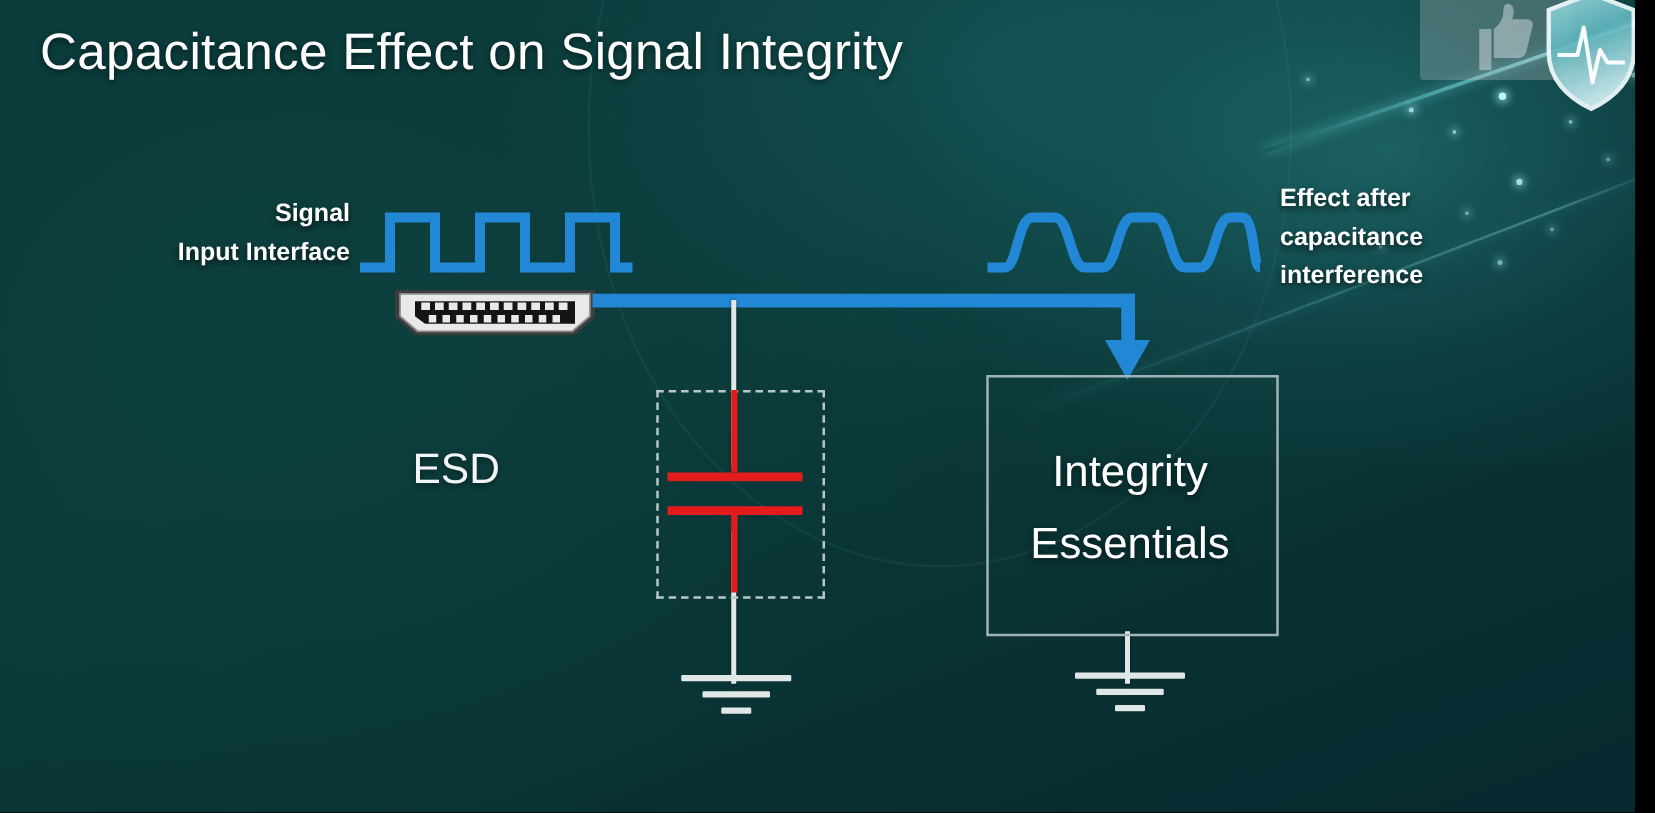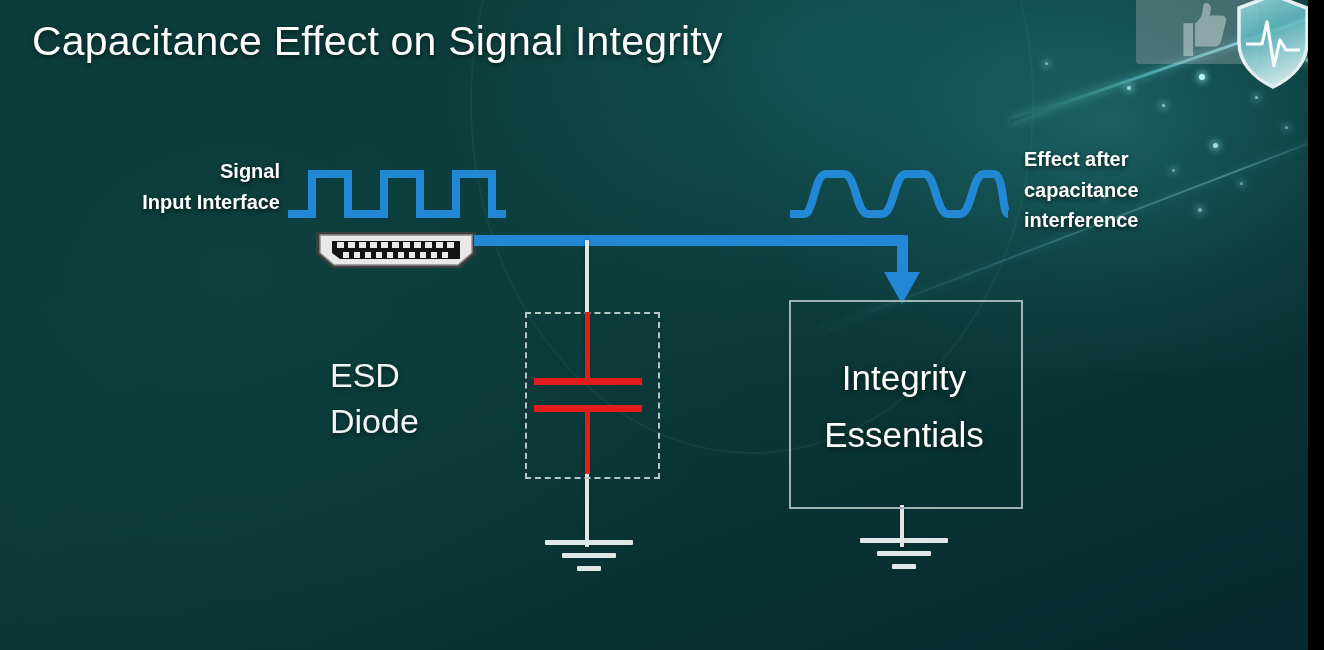--- a/index.html
+++ b/index.html
@@ -309,21 +309,20 @@
   <div class="wire-white" id="wire-pc-bot"></div>
 
   <div id="esd-dashed-box"></div>
   <div class="wire-red" id="wire-red-top"></div>
   <div class="wire-red" id="cap-plate-1"></div>
   <div class="wire-red" id="cap-plate-2"></div>
   <div class="wire-red" id="wire-red-bot"></div>
 
   <div class="cap-label" id="label-esd-diode">
     <div>ESD</div>
-    <div>Diode</div>
   </div>
 
   <div id="protected-box"></div>
   <div id="protected-label">
     <div>Integrity</div>
     <div>Essentials</div>
   </div>
 
   <div class="ground" id="ground-cap" style="width:88px;height:34px;">
     <div class="gnd-bar" style="left:0;top:0;width:88px;height:5px;"></div>

